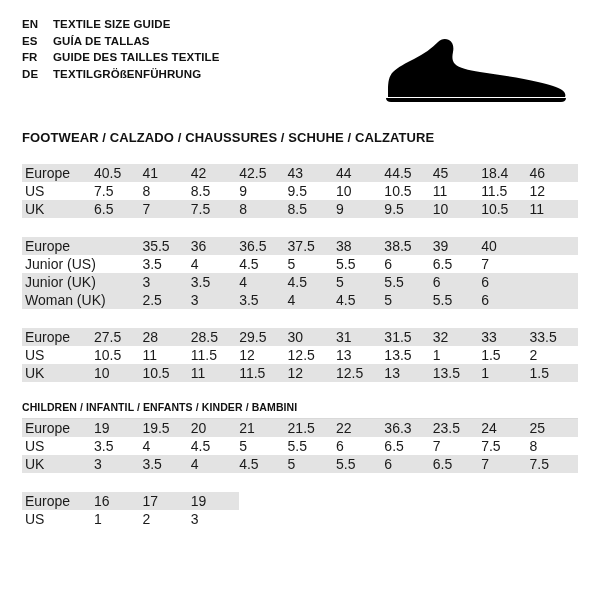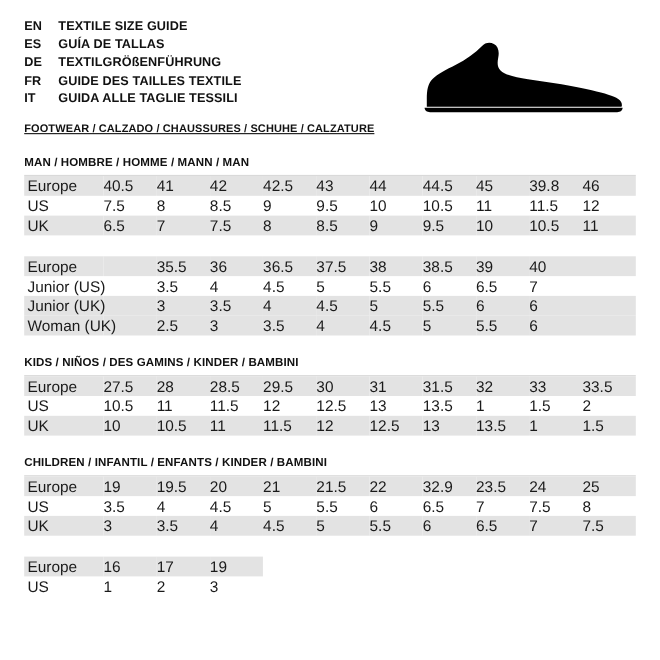--- a/index.html
+++ b/index.html
@@ -50,25 +50,25 @@
   }
   .shoe-art {
     position: absolute;
     top: 16px;
     right: 8px;
     width: 190px;
     height: 72px;
   }
 
   .section-title {
-    font-size: 10px;
+    font-size: 13px;
     font-weight: bold;
     letter-spacing: 0.1px;
+    margin-top: 18px;
     margin-bottom: 0;
-    text-decoration: underline;
   }
 
   
   .group {
     margin-top: 19px;
   }
   .group-title {
     font-size: 10.5px;
     font-weight: bold;
     letter-spacing: 0.1px;
@@ -114,43 +114,38 @@
     <div class="lang-block">
       <div class="lang-row">
         <span class="lang-code">EN</span>
         <span class="lang-title">TEXTILE SIZE GUIDE</span>
       </div>
       <div class="lang-row">
         <span class="lang-code">ES</span>
         <span class="lang-title">GUÍA DE TALLAS</span>
       </div>
       <div class="lang-row">
-        <span class="lang-code">DE</span>
-        <span class="lang-title">TEXTILGRÖßENFÜHRUNG</span>
-      </div>
-      <div class="lang-row">
         <span class="lang-code">FR</span>
         <span class="lang-title">GUIDE DES TAILLES TEXTILE</span>
       </div>
       <div class="lang-row">
-        <span class="lang-code">IT</span>
-        <span class="lang-title">GUIDA ALLE TAGLIE TESSILI</span>
+        <span class="lang-code">DE</span>
+        <span class="lang-title">TEXTILGRÖßENFÜHRUNG</span>
       </div>
     </div>
 
     <svg class="shoe-art" viewBox="0 0 190 72">
       <path fill="#000000" d="M8,58 C8,50 9,44 13,40 C18,35 26,31 34,27 C44,22 52,16 58,10 C61,7 65,6 69,8 C73,10 74,15 73,20 C72,25 72,29 75,32 C79,36 88,38 100,40 C120,43 142,46 158,50 C170,53 178,55 182,58 C185,60 186,63 185,65 L8,65 Z"></path>
       <path fill="#000000" d="M6,66 L186,66 C186,68.5 184,70 181,70 L11,70 C8,70 6,68.5 6,66 Z"></path>
     </svg>
   </div>
 
   <div class="section-title">FOOTWEAR / CALZADO / CHAUSSURES / SCHUHE / CALZATURE</div>
 
   <div class="group">
-    <div class="group-title">MAN / HOMBRE / HOMME / MANN / MAN</div>
     <table class="size-table">
       <colgroup>
           <col class="first-col">
           <col>
           <col>
           <col>
           <col>
           <col>
           <col>
           <col>
@@ -162,21 +157,21 @@
         <tr class="shaded">
           <td class="label">Europe</td>
           <td>40.5</td>
           <td>41</td>
           <td>42</td>
           <td>42.5</td>
           <td>43</td>
           <td>44</td>
           <td>44.5</td>
           <td>45</td>
-          <td>39.8</td>
+          <td>18.4</td>
           <td>46</td>
         </tr>
         <tr>
           <td class="label">US</td>
           <td>7.5</td>
           <td>8</td>
           <td>8.5</td>
           <td>9</td>
           <td>9.5</td>
           <td>10</td>
@@ -268,21 +263,20 @@
           <td>5</td>
           <td>5.5</td>
           <td>6</td>
           <td></td>
         </tr>
       </tbody>
     </table>
   </div>
 
   <div class="group">
-    <div class="group-title">KIDS / NIÑOS / DES GAMINS / KINDER / BAMBINI</div>
     <table class="size-table">
       <colgroup>
           <col class="first-col">
           <col>
           <col>
           <col>
           <col>
           <col>
           <col>
           <col>
@@ -352,21 +346,21 @@
         </colgroup>
       <tbody>
         <tr class="shaded">
           <td class="label">Europe</td>
           <td>19</td>
           <td>19.5</td>
           <td>20</td>
           <td>21</td>
           <td>21.5</td>
           <td>22</td>
-          <td>32.9</td>
+          <td>36.3</td>
           <td>23.5</td>
           <td>24</td>
           <td>25</td>
         </tr>
         <tr>
           <td class="label">US</td>
           <td>3.5</td>
           <td>4</td>
           <td>4.5</td>
           <td>5</td>

